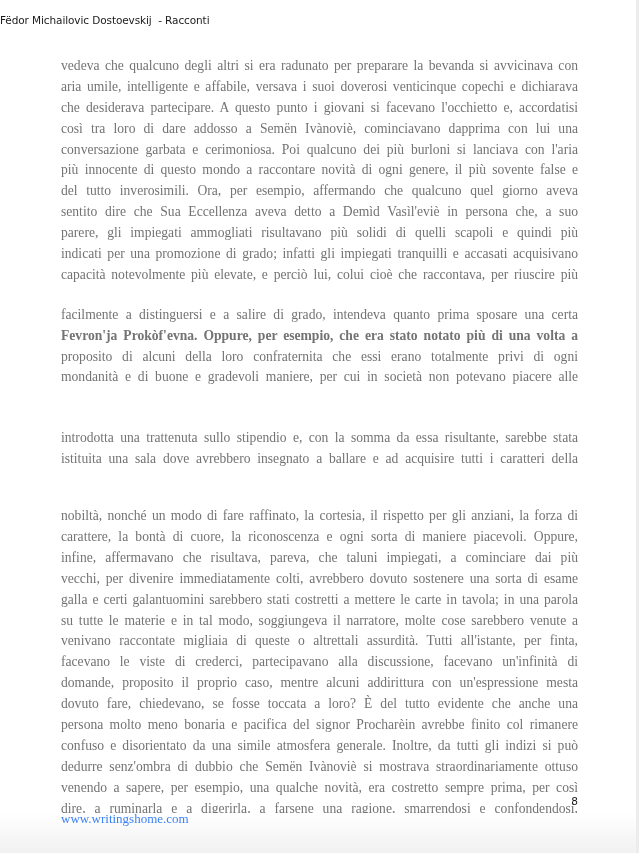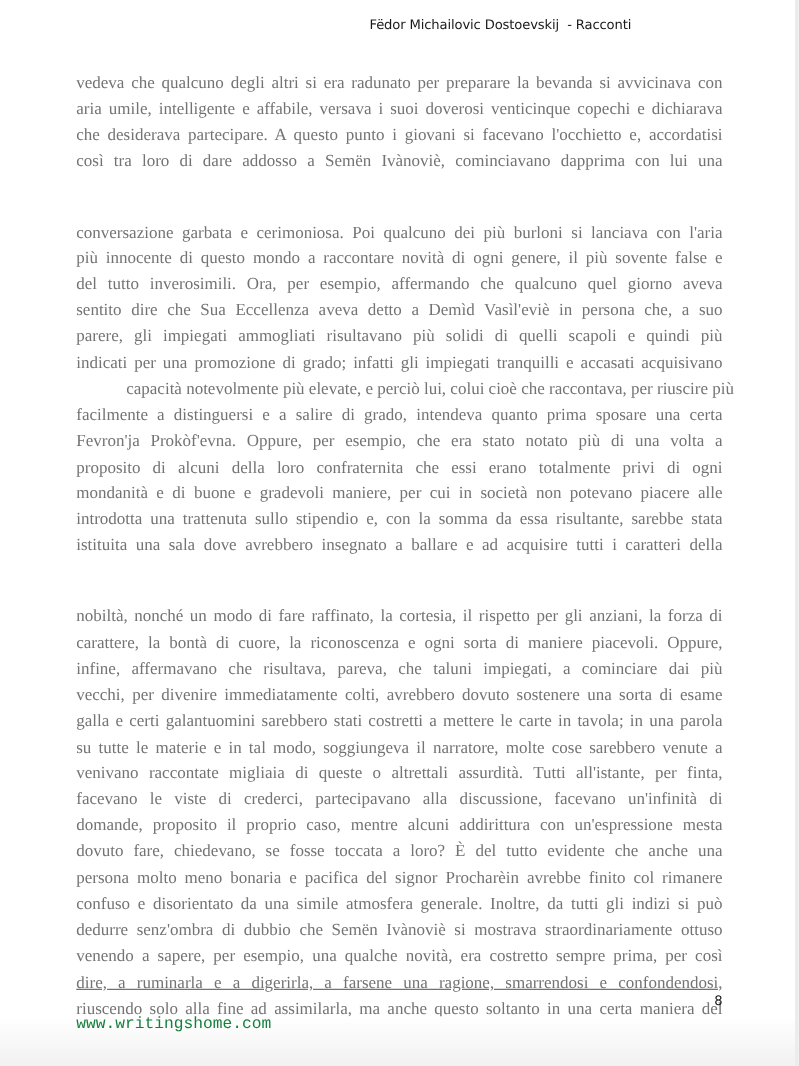--- a/index.html
+++ b/index.html
@@ -22,21 +22,21 @@
       position: absolute;
       left: 0; right: 0; bottom: 0;
       height: 40px;
       background: linear-gradient(to bottom, #ffffff 0%, #f1f1f1 100%);
     }
     .running-header {
       position: absolute;
       top: 14px;
       left: 0;
       width: 505px;
-      text-align: right;
+      text-align: left;
       font-family: "DejaVu Sans", sans-serif;
       font-size: 10.5px;
       color: #1a1a1a;
       letter-spacing: -0.1px;
       white-space: pre;
     }
     .body-text {
       position: absolute;
       top: 56px;
       left: 61px;
@@ -60,49 +60,49 @@
       width: 18px;
       text-align: right;
       font-family: "DejaVu Sans", sans-serif;
       font-size: 10.5px;
       color: #1a1a1a;
     }
     .site-link {
       position: absolute;
       top: 811px;
       left: 61px;
-      font-family: Liberation Mono, monospace;
+      font-family: Liberation Serif, serif;
       font-size: 13px;
-      color: #15803d;
+      color: #3b82f6;
       text-decoration: none;
     }
   </style>
 </head>
 <body>
 
 <div class="page">
   <div class="running-header">Fëdor Michailovic Dostoevskij  - Racconti</div>
 
   <div class="body-text">
     <span class="line" style="display: block;">vedeva che qualcuno degli altri si era radunato per preparare la bevanda si avvicinava con</span>
     <span class="line" style="display: block;">aria umile, intelligente e affabile, versava i suoi doverosi venticinque copechi e dichiarava</span>
     <span class="line" style="display: block;">che desiderava partecipare. A questo punto i giovani si facevano l'occhietto e, accordatisi</span>
     <span class="line" style="display: block;">così tra loro di dare addosso a Semën Ivànoviè, cominciavano dapprima con lui una</span>
-    <span class="line" style="display: block; margin-top: 36px;">conversazione garbata e cerimoniosa. Poi qualcuno dei più burloni si lanciava con l'aria</span>
+    <span class="line" style="display: block;">conversazione garbata e cerimoniosa. Poi qualcuno dei più burloni si lanciava con l'aria</span>
     <span class="line" style="display: block;">più innocente di questo mondo a raccontare novità di ogni genere, il più sovente false e</span>
     <span class="line" style="display: block;">del tutto inverosimili. Ora, per esempio, affermando che qualcuno quel giorno aveva</span>
     <span class="line" style="display: block;">sentito dire che Sua Eccellenza aveva detto a Demìd Vasìl'eviè in persona che, a suo</span>
     <span class="line" style="display: block;">parere, gli impiegati ammogliati risultavano più solidi di quelli scapoli e quindi più</span>
     <span class="line" style="display: block;">indicati per una promozione di grado; infatti gli impiegati tranquilli e accasati acquisivano</span>
-    <span class="line" style="display: block; margin-left: 40px;">capacità notevolmente più elevate, e perciò lui, colui cioè che raccontava, per riuscire più</span>
-    <span class="line" style="display: block;">facilmente a distinguersi e a salire di grado, intendeva quanto prima sposare una certa</span>
-    <span class="line" style="display: block;">Fevron'ja Prokòf'evna. Oppure, per esempio, che era stato notato più di una volta a</span>
+    <span class="line" style="display: block;">capacità notevolmente più elevate, e perciò lui, colui cioè che raccontava, per riuscire più</span>
+    <span class="line" style="display: block; margin-top: 19px;">facilmente a distinguersi e a salire di grado, intendeva quanto prima sposare una certa</span>
+    <span class="line" style="display: block; font-weight: bold;">Fevron'ja Prokòf'evna. Oppure, per esempio, che era stato notato più di una volta a</span>
     <span class="line" style="display: block;">proposito di alcuni della loro confraternita che essi erano totalmente privi di ogni</span>
     <span class="line" style="display: block;">mondanità e di buone e gradevoli maniere, per cui in società non potevano piacere alle</span>
-    <span class="line" style="display: block;">introdotta una trattenuta sullo stipendio e, con la somma da essa risultante, sarebbe stata</span>
+    <span class="line" style="display: block; margin-top: 40px;">introdotta una trattenuta sullo stipendio e, con la somma da essa risultante, sarebbe stata</span>
     <span class="line" style="display: block;">istituita una sala dove avrebbero insegnato a ballare e ad acquisire tutti i caratteri della</span>
     <span class="line" style="display: block; margin-top: 36px;">nobiltà, nonché un modo di fare raffinato, la cortesia, il rispetto per gli anziani, la forza di</span>
     <span class="line" style="display: block;">carattere, la bontà di cuore, la riconoscenza e ogni sorta di maniere piacevoli. Oppure,</span>
     <span class="line" style="display: block;">infine, affermavano che risultava, pareva, che taluni impiegati, a cominciare dai più</span>
     <span class="line" style="display: block;">vecchi, per divenire immediatamente colti, avrebbero dovuto sostenere una sorta di esame</span>
     <span class="line" style="display: block;">galla e certi galantuomini sarebbero stati costretti a mettere le carte in tavola; in una parola</span>
     <span class="line" style="display: block;">su tutte le materie e in tal modo, soggiungeva il narratore, molte cose sarebbero venute a</span>
     <span class="line" style="display: block;">venivano raccontate migliaia di queste o altrettali assurdità. Tutti all'istante, per finta,</span>
     <span class="line" style="display: block;">facevano le viste di crederci, partecipavano alla discussione, facevano un'infinità di</span>
     <span class="line" style="display: block;">domande, proposito il proprio caso, mentre alcuni addirittura con un'espressione mesta</span>

